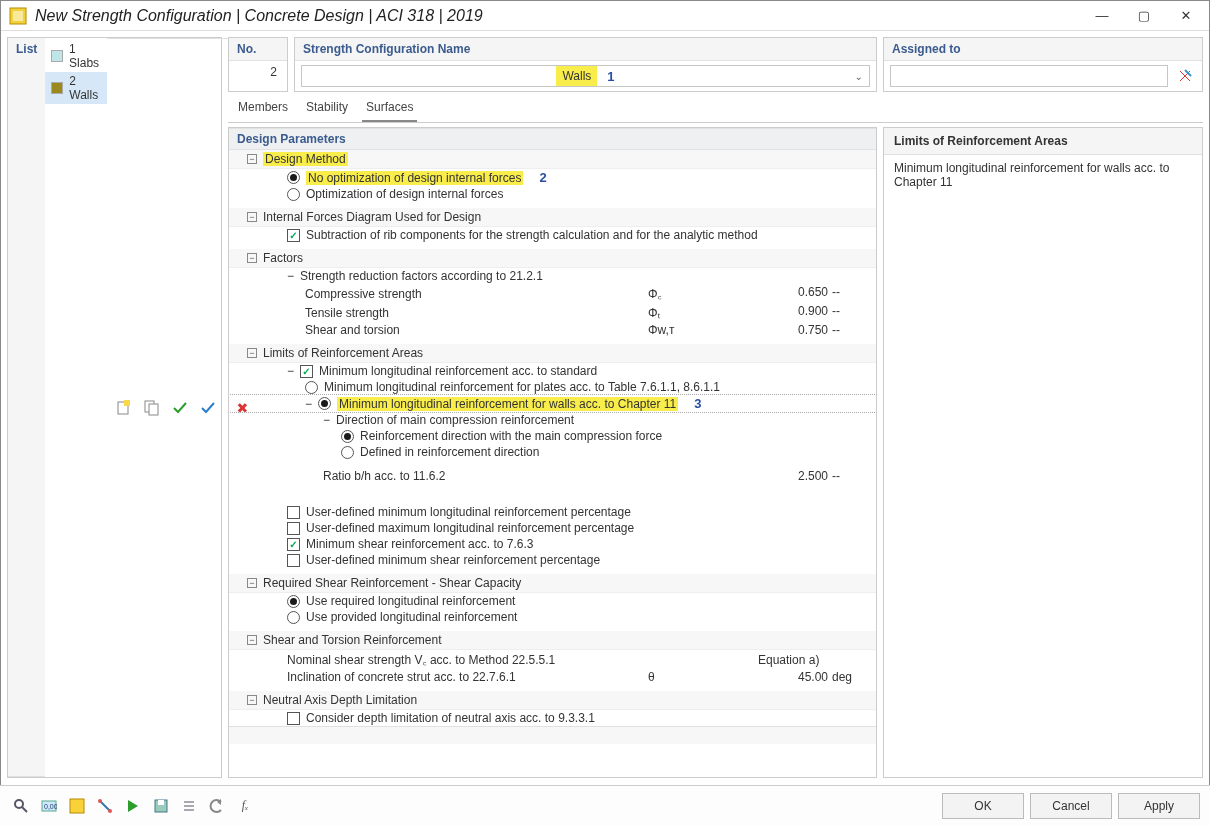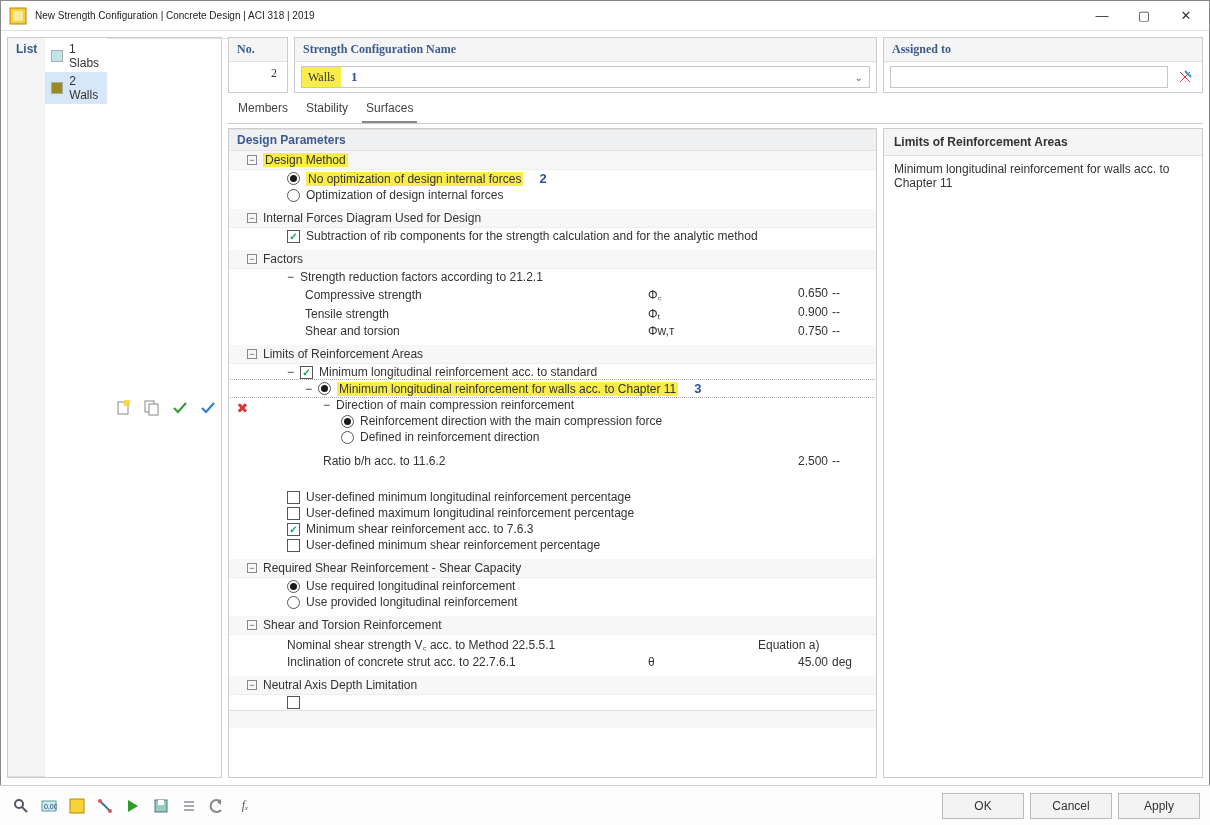--- a/index.html
+++ b/index.html
@@ -16,21 +16,21 @@
 }
 .titlebar {
   display: flex;
   align-items: center;
   height: 30px;
   padding: 0 8px;
   border-bottom: 1px solid #ddd;
   background: #fff;
 }
 .titlebar .icon-app { width: 18px; height: 18px; margin-right: 8px; }
-.titlebar .title { flex: 1; color: #222; font-size: 10px; }
+.titlebar .title { flex: 1; color: #222; font-size: 16px; font-style: italic; }
 .winbtns { display: flex; gap: 12px; }
 .winbtn { width: 30px; height: 22px; display:flex; align-items:center; justify-content:center; font-size:13px; color:#333; }
 .main-area {
   display: flex;
   height: calc(100% - 30px - 40px);
   padding: 6px;
   gap: 6px;
 }
 .left-panel {
   width: 215px;
@@ -47,34 +47,35 @@
 }
 .list-body { flex: 1; padding: 2px 0; }
 .list-row { display:flex; align-items:center; padding: 2px 6px; gap:6px; }
 .list-row.sel { background: #d6e8f7; }
 .swatch { width:14px; height:12px; border:1px solid #aaa; display:inline-block; }
 .left-toolbar { display:flex; gap:6px; padding:4px 6px; border-top:1px solid #e0e0e0; align-items:center; }
 .left-toolbar .spacer { flex:1; }
 .iconbtn { width:22px; height:22px; display:flex; align-items:center; justify-content:center; border:1px solid transparent; border-radius:2px; }
 
 .center-panel { flex: 1; display:flex; flex-direction:column; gap:4px; }
-.top-strip { display:flex; gap:6px;font-family:Liberation Serif, serif; }
+.top-strip { display:flex; gap:6px; }
 .box { border:1px solid #ccc; }
 .box-no { width:60px; }
 .box-name { flex:1; }
 .box-header { background:#f5f5f5; padding:4px 8px; color:#3b5b8f; font-weight:600; border-bottom:1px solid #e0e0e0; }
 .box-body { padding:4px 6px; display:flex; align-items:center; }
 .no-val { text-align:right; width:100%; padding-right:4px; }
 .name-field {
   width: 100%;
   height: 22px;
   border: 1px solid #c6c6c6;
   display:flex;
   align-items:center;
   position:relative;
+  justify-content:center;
 }
 .name-left { background:#f9ed4b; padding:0 6px; height:100%; display:flex; align-items:center; }
 .callout { color:#2a4fa2; font-weight:700; font-size:13px; margin-left:10px; }
 .name-dd { position:absolute; right:6px; color:#666; font-size:10px; }
 
 .tabs { display:flex; gap:10px; border-bottom:1px solid #ccc; padding:0 6px; }
 .tab { padding:4px 4px 6px 4px; color:#444; }
 .tab.active { border-bottom:2px solid #888; }
 
 .content-row { display:flex; gap:6px; flex:1; min-height:0; }
@@ -287,20 +288,24 @@
 
           <div class="grp" style="margin-top:6px">
             <span class="toggle">−</span>
             <span>Limits of Reinforcement Areas</span>
           </div>
           <div class="row row2">
             <span class="toggle">−</span>
             <span class="chk checked"></span>
             <span>Minimum longitudinal reinforcement acc. to standard</span>
           </div>
+          <div class="row row3">
+            <span class="radio"></span>
+            <span>Minimum longitudinal reinforcement for plates acc. to Table 7.6.1.1, 8.6.1.1</span>
+          </div>
           <div class="row row3 row-sel">
             <span class="toggle">−</span>
             <span class="radio checked"></span>
             <span class="hl">Minimum longitudinal reinforcement for walls acc. to Chapter 11</span>
             <span class="callout">3</span>
           </div>
           <div class="row row4">
             <span class="toggle">−</span>
             <span>Direction of main compression reinforcement</span>
           </div>
@@ -369,20 +374,21 @@
               <span class="col-unit">deg</span>
             </div>
           </div>
 
           <div class="grp" style="margin-top:6px">
             <span class="toggle">−</span>
             <span>Neutral Axis Depth Limitation</span>
           </div>
           <div class="row row2">
             <span class="chk"></span>
+            <span>Consider depth limitation of neutral axis acc. to 9.3.3.1</span>
           </div>
         </div>
         <div class="params-footer"></div>
       </div>
 
       <div class="help-col">
         <div class="help-header">Limits of Reinforcement Areas</div>
         <div class="help-body">Minimum longitudinal reinforcement for walls acc. to Chapter 11</div>
       </div>
     </div>

